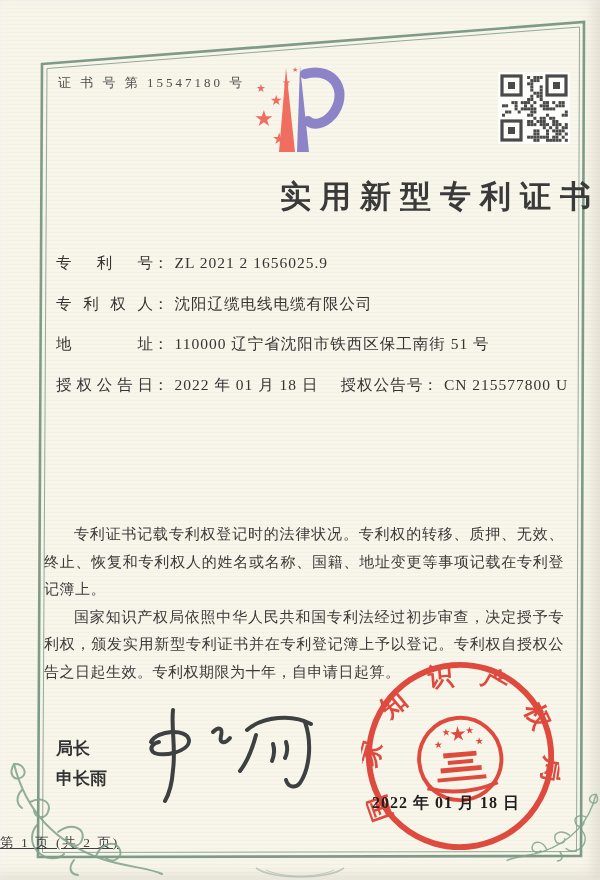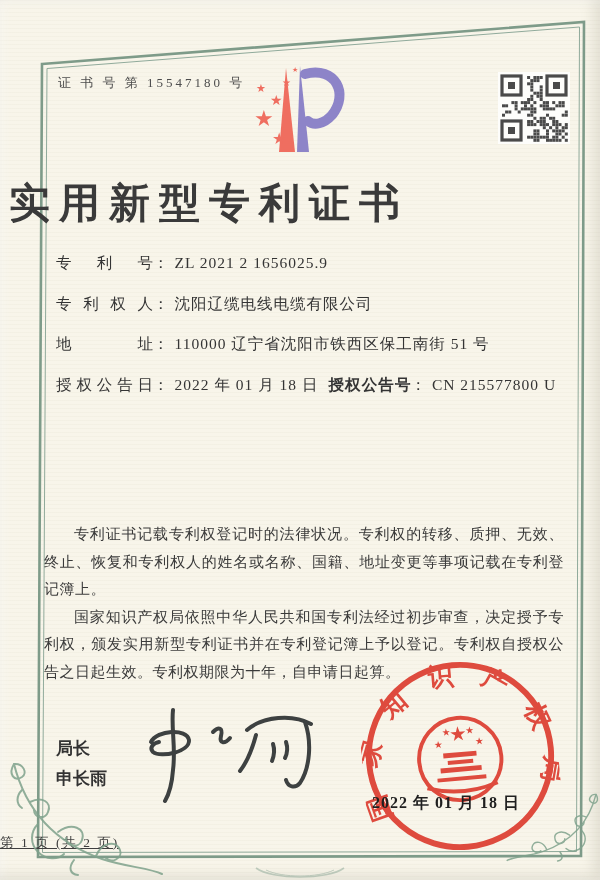--- a/index.html
+++ b/index.html
@@ -10,27 +10,27 @@
     font-family:"Liberation Serif","DejaVu Serif",serif;
     color:#3c3c3c;
     box-shadow:inset -6px -4px 14px rgba(120,115,95,0.18), inset 3px 2px 8px rgba(255,255,255,0.5);
   }
   svg{display:block;}
   .frame-svg{position:absolute;left:0;top:0;}
   .cert-no{position:absolute;left:58px;top:74px;font-size:13px;letter-spacing:3px;color:#4d4d4d;}
   .logo{position:absolute;left:248px;top:60px;}
   .qr{position:absolute;left:498px;top:72px;width:68px;height:68px;background:#fdfdfb;padding:2px;}
   .title{
-    position:absolute;left:0;top:176px;width:100%;margin:0;text-align:left;
-    font-size:41px;font-weight:600;letter-spacing:9px;color:#3a3a3a;text-indent:9px;
+    position:absolute;left:0;top:176px;width:100%;margin:0;text-align:right;
+    font-size:31px;font-weight:600;letter-spacing:9px;color:#3a3a3a;text-indent:9px;
   }
   .fields{position:absolute;left:56px;top:249px;width:500px;font-size:15.5px;color:#343434;}
   .f-row{margin-bottom:13.5px;line-height:27px;white-space:nowrap;}
   .f-label{display:inline-block;width:97px;text-align:justify;text-align-last:justify;vertical-align:top;}
-  .f-label2{display:inline-block;width:82px;text-align:justify;text-align-last:justify;vertical-align:top;margin-left:10px;font-weight:bold;}
+  .f-label2{display:inline-block;width:82px;text-align:justify;text-align-last:justify;vertical-align:top;margin-left:22px;}
   .f-colon{margin-right:6px;}
   .f-value{letter-spacing:1px;}
   .body-text{position:absolute;left:44px;top:521px;width:520px;font-size:15px;line-height:27.5px;color:#3a3a3a;text-align:justify;}
   .body-text p{margin:0;text-indent:2em;letter-spacing:0.5px;}
   .officer{position:absolute;left:56px;top:734px;font-family:"Liberation Sans","DejaVu Sans",sans-serif;font-weight:600;font-size:17px;color:#333;line-height:30px;}
   .signature{position:absolute;left:135px;top:698px;}
   .seal{position:absolute;left:362px;top:658px;opacity:0.9;transform:rotate(-5deg);}
   .seal-date{position:absolute;left:372px;top:793px;font-size:16px;font-weight:600;letter-spacing:1px;color:#1f1f1f;z-index:5;}
   .footer{position:absolute;left:0;top:834px;width:532px;font-size:13.5px;letter-spacing:2px;color:#3f3f3f;text-decoration:underline;}
   .fl-left{position:absolute;left:4px;top:762px;z-index:3;}

